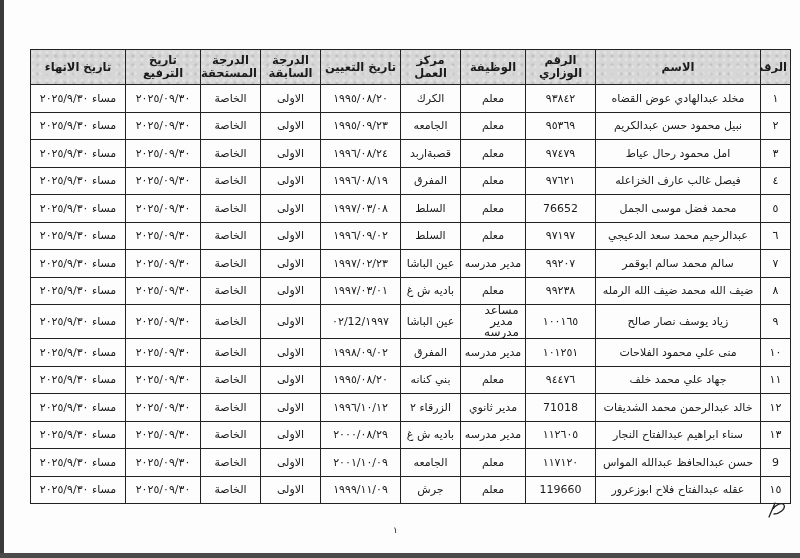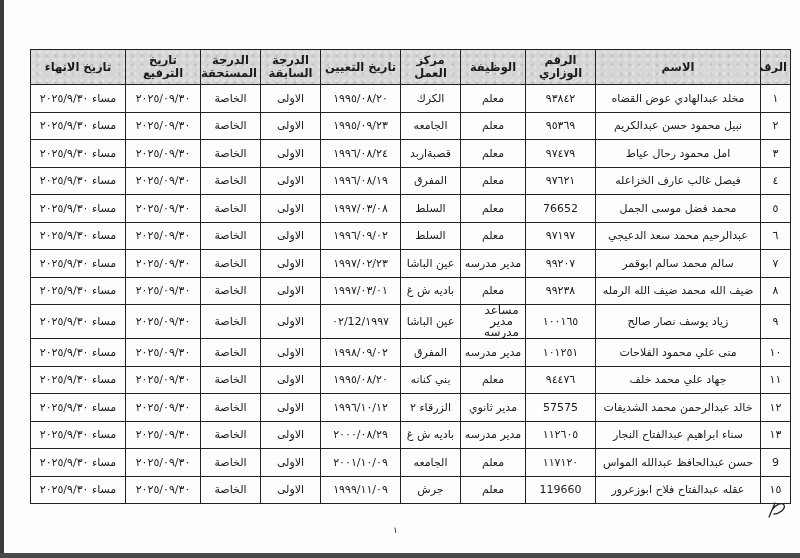--- a/index.html
+++ b/index.html
@@ -242,21 +242,21 @@
         <td>بني كنانه</td>
         <td class="c-num">١٩٩٥/٠٨/٢٠</td>
         <td>الاولى</td>
         <td>الخاصة</td>
         <td class="c-num">٢٠٢٥/٠٩/٣٠</td>
         <td class="c-num">مساء ٢٠٢٥/٩/٣٠</td>
       </tr>
       <tr>
         <td class="c-num">١٢</td>
         <td class="c-name">خالد عبدالرحمن محمد الشديفات</td>
-        <td class="c-num">57575</td>
+        <td class="c-num">71018</td>
         <td class="c-job">مدير ثانوي</td>
         <td>الزرقاء ٢</td>
         <td class="c-num">١٩٩٦/١٠/١٢</td>
         <td>الاولى</td>
         <td>الخاصة</td>
         <td class="c-num">٢٠٢٥/٠٩/٣٠</td>
         <td class="c-num">مساء ٢٠٢٥/٩/٣٠</td>
       </tr>
       <tr>
         <td class="c-num">١٣</td>

